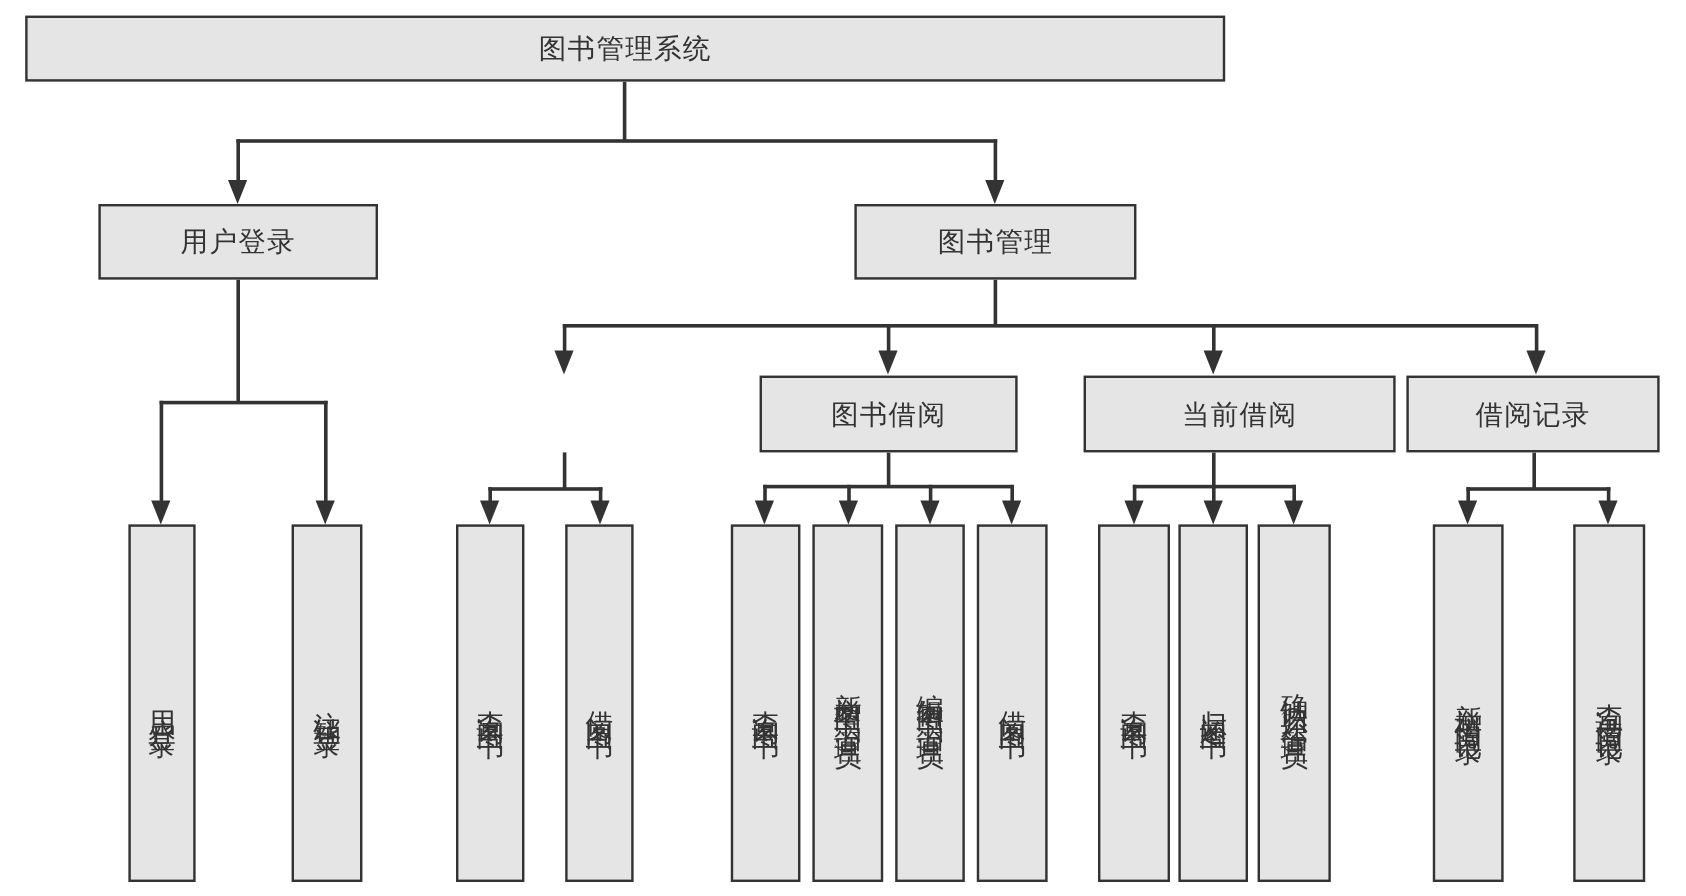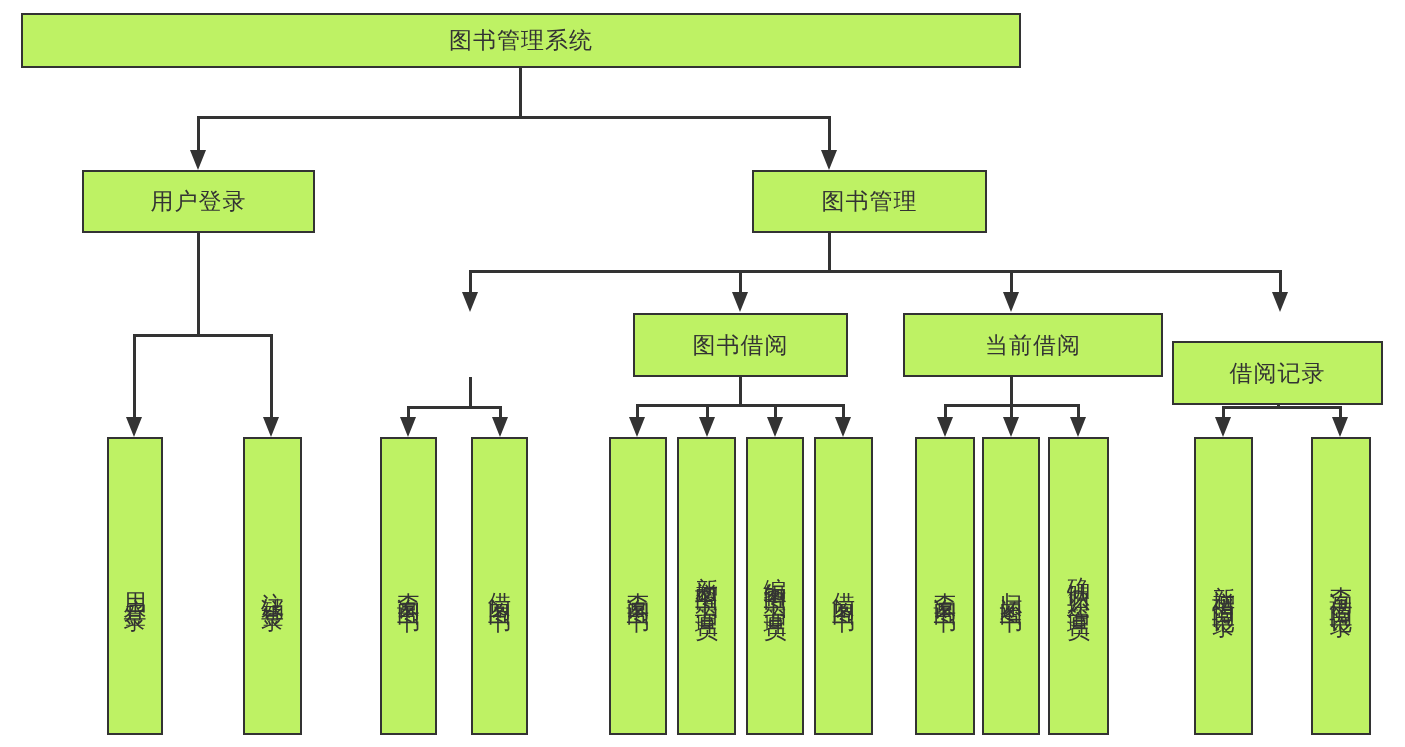--- a/index.html
+++ b/index.html
@@ -14,21 +14,21 @@
     width:1405px;height:747px;
     background:var(--bg);
     font-family:"Liberation Sans","DejaVu Sans",sans-serif;
     color:var(--text);
     overflow:hidden;
   }
   .box{
     position:absolute;
     box-sizing:border-box;
     border:2px solid var(--line);
-    background:#bef264;
+    background:#e5e5e5;
     display:flex;
     align-items:center;
     justify-content:center;
     font-size:23px;
     letter-spacing:1px;
     color:var(--text);
     z-index:2;
   }
   .leaf .vtext{
     writing-mode:vertical-rl;
@@ -64,21 +64,21 @@
   <div class="box" style="left:21px;top:13px;width:1000px;height:55px;">图书管理系统</div>
 
   <div class="vline" style="left:519px;top:68px;height:49px;"></div>
   <div class="hline" style="left:197px;top:116px;width:634px;"></div>
   <div class="vline" style="left:197px;top:116px;height:36px;"></div>
   <div class="arrow" style="left:190px;top:150px;"></div>
   <div class="vline" style="left:828px;top:116px;height:36px;"></div>
   <div class="arrow" style="left:821px;top:150px;"></div>
 
   <div class="box" style="left:82px;top:170px;width:233px;height:63px;">用户登录</div>
-  <div class="box" style="left:712px;top:170px;width:235px;height:63px;margin-left:40px;">图书管理</div>
+  <div class="box" style="left:712px;top:170px;width:235px;height:63px;">图书管理</div>
 
   <div class="vline" style="left:197px;top:233px;height:103px;"></div>
   <div class="hline" style="left:133px;top:334px;width:140px;"></div>
   <div class="vline" style="left:133px;top:334px;height:84px;"></div>
   <div class="arrow" style="left:126px;top:417px;"></div>
   <div class="vline" style="left:270px;top:334px;height:84px;"></div>
   <div class="arrow" style="left:263px;top:417px;"></div>
 
   <div class="vline" style="left:828px;top:233px;height:39px;"></div>
   <div class="hline" style="left:469px;top:270px;width:812px;"></div>
@@ -86,21 +86,21 @@
   <div class="arrow" style="left:462px;top:292px;"></div>
   <div class="vline" style="left:739px;top:270px;height:24px;"></div>
   <div class="arrow" style="left:732px;top:292px;"></div>
   <div class="vline" style="left:1010px;top:270px;height:24px;"></div>
   <div class="arrow" style="left:1003px;top:292px;"></div>
   <div class="vline" style="left:1279px;top:270px;height:24px;"></div>
   <div class="arrow" style="left:1272px;top:292px;"></div>
 
   <div class="box" style="left:633px;top:313px;width:215px;height:64px;">图书借阅</div>
   <div class="box" style="left:903px;top:313px;width:260px;height:64px;">当前借阅</div>
-  <div class="box" style="left:1172px;top:313px;width:211px;height:64px;margin-top:28px;">借阅记录</div>
+  <div class="box" style="left:1172px;top:313px;width:211px;height:64px;">借阅记录</div>
 
   <div class="vline" style="left:469px;top:377px;height:30px;"></div>
   <div class="hline" style="left:407px;top:406px;width:95px;"></div>
   <div class="vline" style="left:407px;top:406px;height:12px;"></div>
   <div class="arrow" style="left:400px;top:417px;"></div>
   <div class="vline" style="left:499px;top:406px;height:12px;"></div>
   <div class="arrow" style="left:492px;top:417px;"></div>
 
   <div class="vline" style="left:739px;top:377px;height:28px;"></div>
   <div class="hline" style="left:636px;top:404px;width:208px;"></div>

